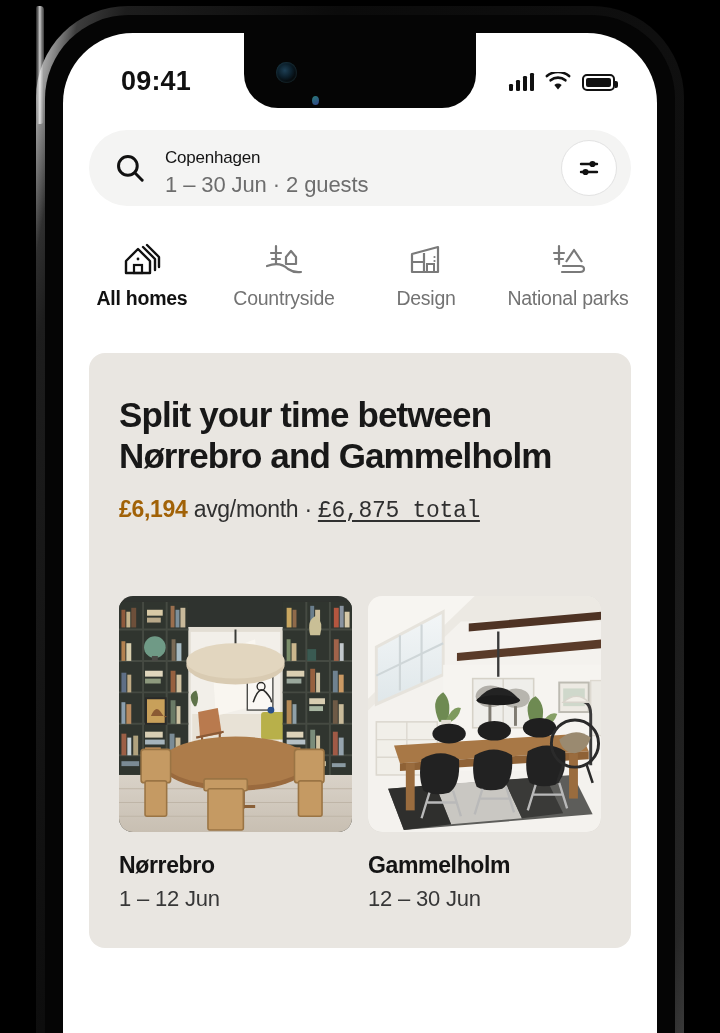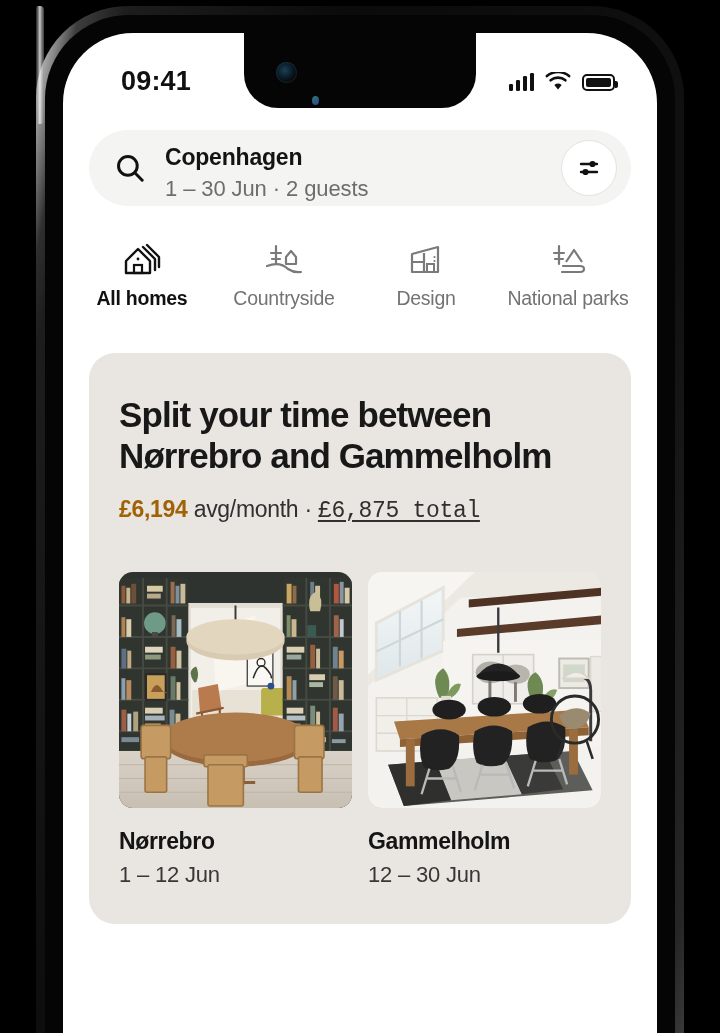--- a/index.html
+++ b/index.html
@@ -93,21 +93,21 @@
   #app{ position:absolute; inset:0; padding-top:74px; }
 
   
   #search-bar{
     margin:23px 26px 0 26px; height:76px;
     background:#f4f4f3; border-radius:38px;
     display:flex; align-items:center; padding:0 14px 0 24px;
   }
   #search-icon{ width:34px; height:34px; flex:0 0 34px; margin-right:18px; }
   #search-texts{ flex:1; min-width:0; }
-  #search-title{ font-size:23px; font-weight:700; color:#141414; letter-spacing:-.2px; line-height:1.2;margin-top:10px; }
+  #search-title{ font-size:17px; font-weight:400; color:#141414; letter-spacing:-.2px; line-height:1.2;margin-top:10px; }
   #search-subtitle{ font-size:22px; color:#6d6d6d; margin-top:4px; letter-spacing:-.1px; }
   #filter-button{
     width:56px; height:56px; flex:0 0 56px; border-radius:50%;
     border:1.5px solid #e2e2e2; background:#fff;
     display:flex; align-items:center; justify-content:center;
   }
 
   
   #category-tabs{
     margin-top:18px; position:relative;
@@ -119,35 +119,35 @@
     display:flex; flex-direction:column; align-items:center; gap:9px;
     padding-bottom:10px; position:relative;
   }
   .tab .tab-icon{ height:40px; display:flex; align-items:flex-end; }
   .tab .tab-label{ font-size:19.5px; color:#737373; letter-spacing:-.25px; white-space:nowrap; }
   .tab.active .tab-label{ color:#111; font-weight:700; }
 
   
   #split-card{
     margin:33px 26px 0 26px;
-    background:#e9e6e1; border-radius:26px;
+    background:#e9e6e1; border-radius:16px;
     padding:42px 30px 36px 30px;
   }
   #card-headline{
     font-size:35px; line-height:1.16; font-weight:700; color:#181818;
     letter-spacing:-.9px;
   }
   #card-price-line{
     margin-top:20px; font-size:23px; color:#303030; letter-spacing:-.3px;
   }
   #price-avg{ font-weight:700; color:#a16207; }
   #price-total{ text-decoration:underline; text-underline-offset:3px;font-family:Liberation Mono, monospace; }
 
   #stay-grid{
-    margin-top:48px; display:flex; gap:16px;
+    margin-top:72px; display:flex; gap:16px;
   }
   .stay{ flex:1; min-width:0; }
   .stay-photo{
     width:100%; height:236px; border-radius:14px; overflow:hidden;
     position:relative; background:#cdc9c2;
   }
   .stay-name{
     margin-top:20px; font-size:23px; font-weight:700; color:#141414; letter-spacing:-.35px;
   }
   .stay-dates{ margin-top:7px; font-size:22px; color:#373737; letter-spacing:-.2px; }

